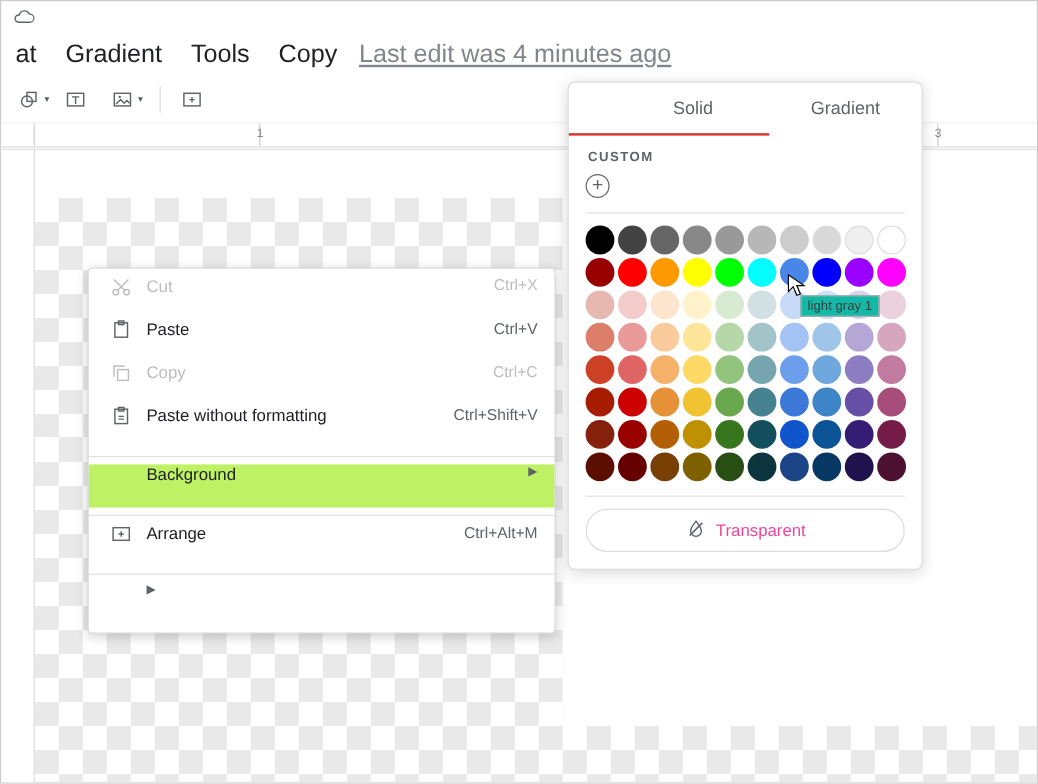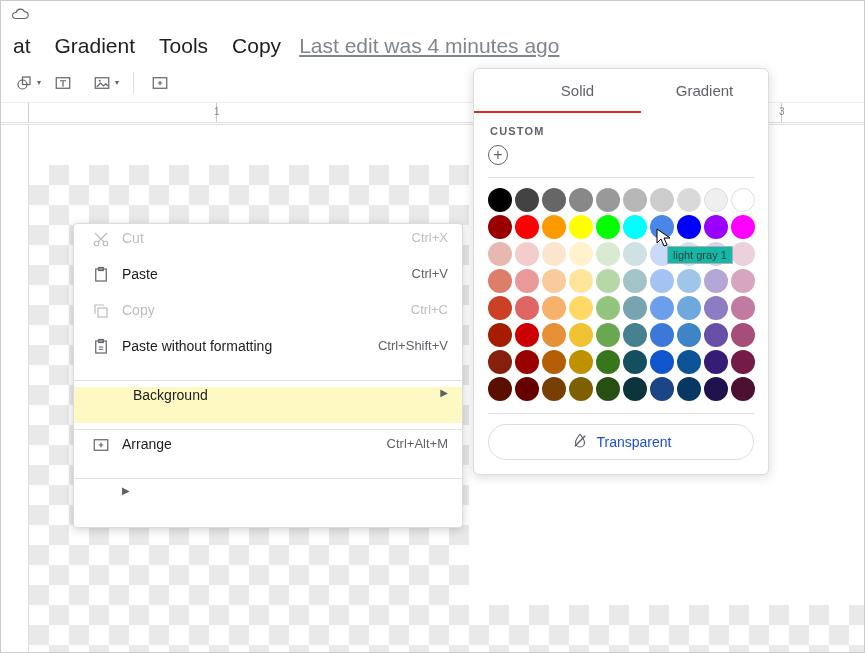--- a/index.html
+++ b/index.html
@@ -148,21 +148,21 @@
   .mi-row {
     display: flex;
     align-items: flex-start;
     height: 36px;
     padding: 0 14px 0 14px;
     font-size: 14px;
     color: #202124;
     position: relative;
   }
   .mi-row.disabled { color: #bdbdbd; }
-  .mi-row.highlight { background: #fef9c3; gap: 11px; }
+  .mi-row.highlight { background: #bef264; }
   .mi-row .icon {
     width: 26px;
     display: flex;
     justify-content: center;
     margin-right: 8px;
   }
   .mi-row .label { flex: 1; }
   .mi-row .shortcut {
     color: #5f6368;
     font-size: 13px;
@@ -247,21 +247,21 @@
   .cp-transparent {
     margin: 0 14px;
     height: 36px;
     border: 1px solid #dadce0;
     border-radius: 18px;
     display: flex;
     align-items: center;
     justify-content: center;
     gap: 8px;
     font-size: 14px;
-    color: #1d4ed8;
+    color: #ec4899;
     cursor: pointer;
   }
   .cp-transparent svg { width: 18px; height: 18px; }
   .tooltip {
     position: absolute;
     background: #14b8a6;
     border: 1px solid #b0b0b0;
     font-size: 11px;
     padding: 2px 5px;
     color: #3c3c3c;

